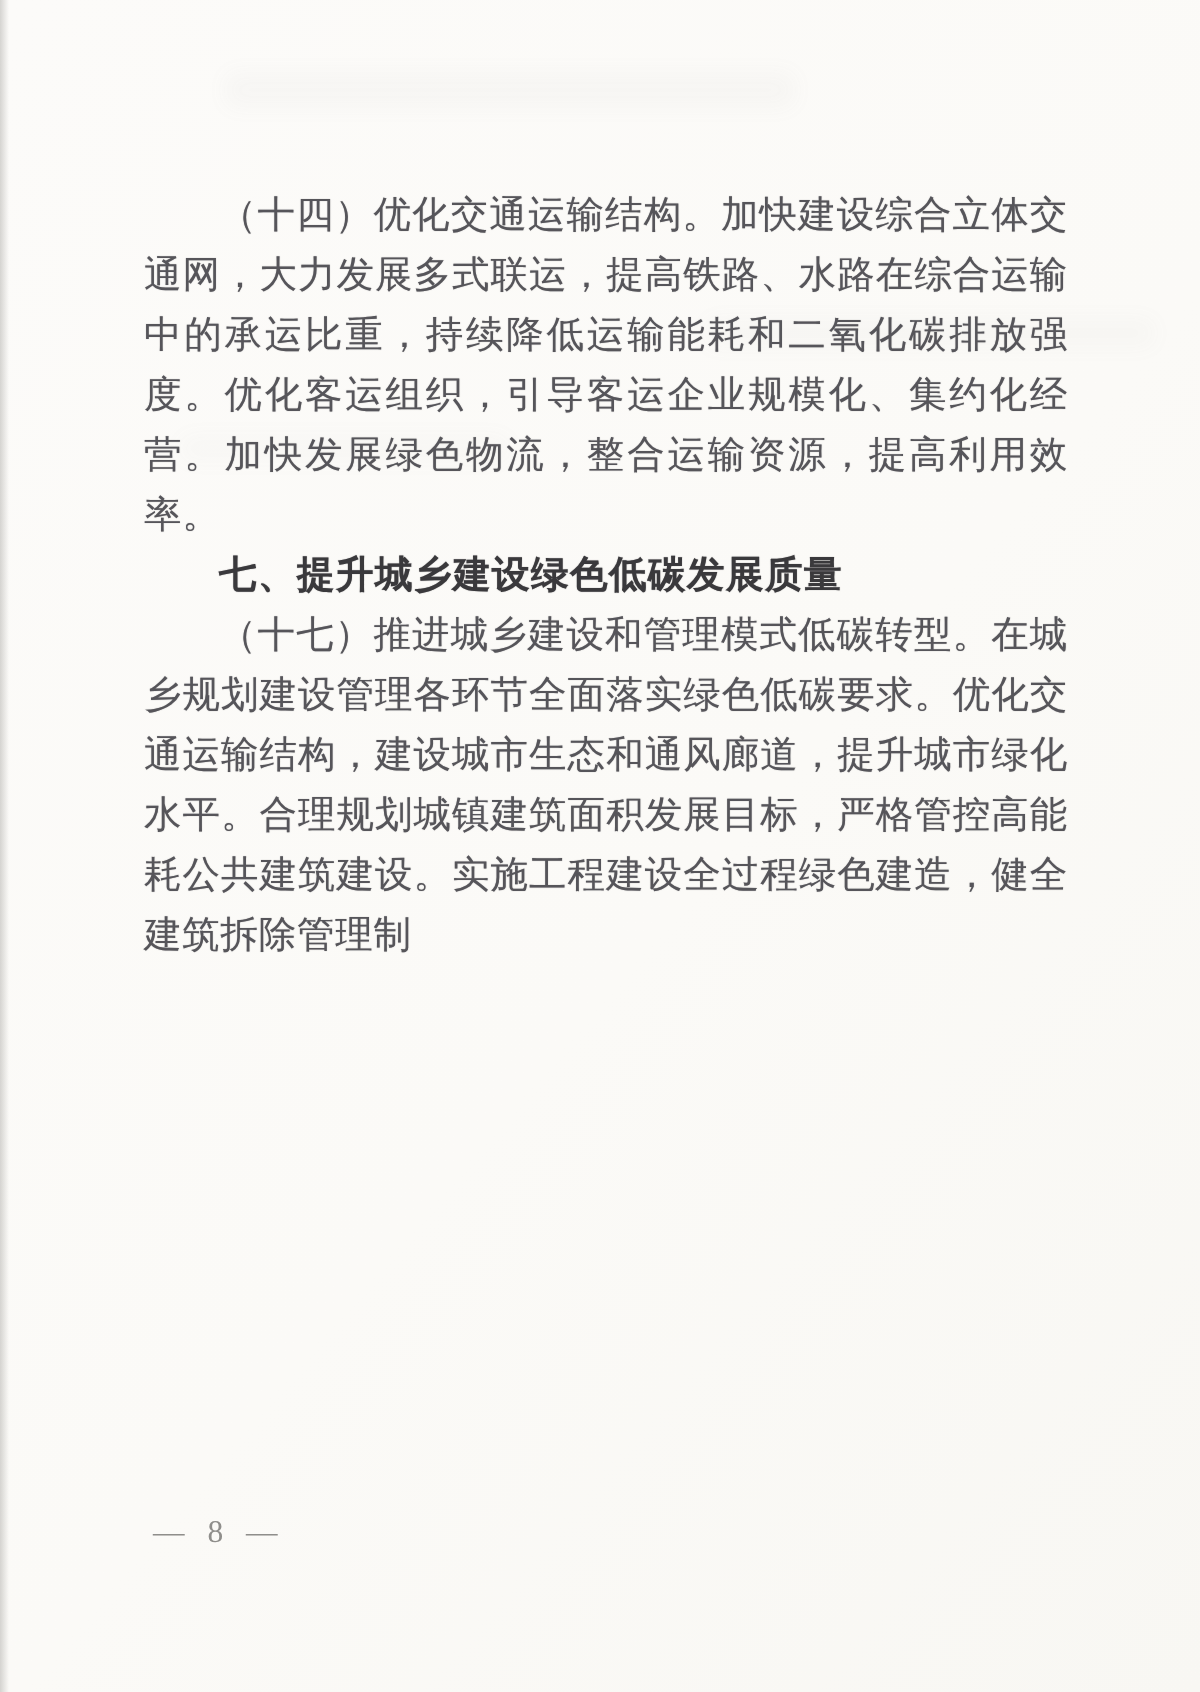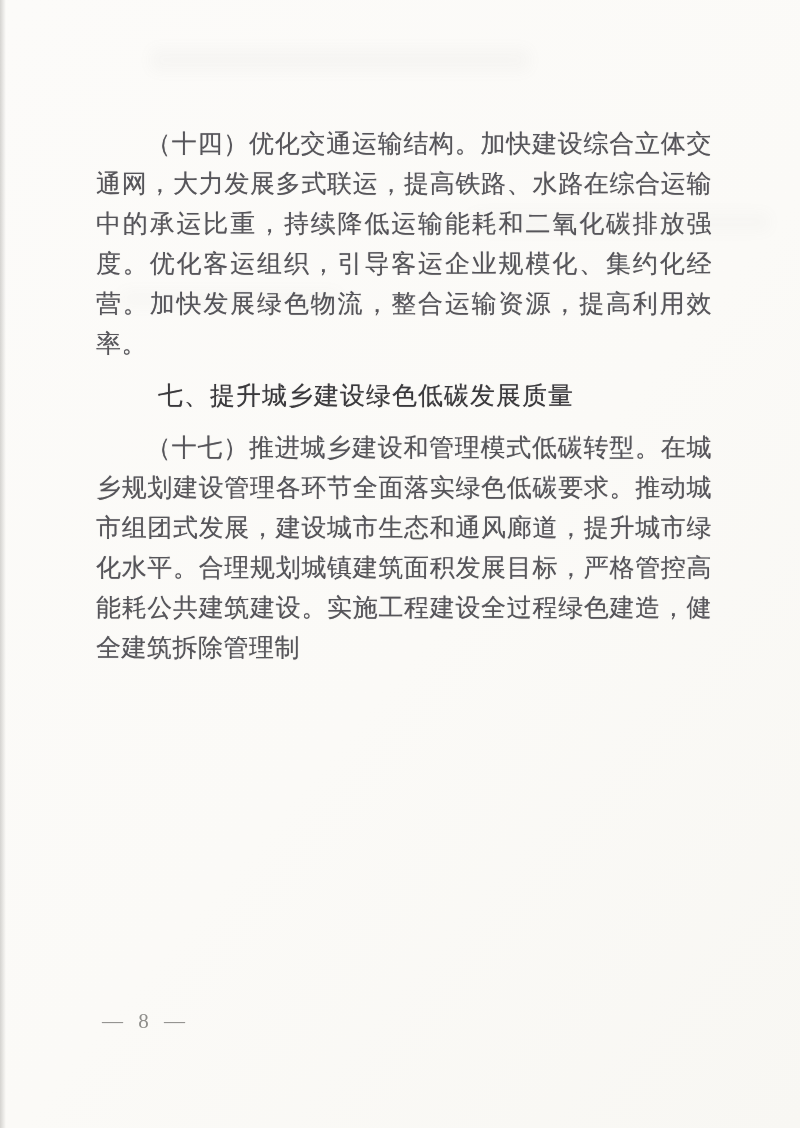--- a/index.html
+++ b/index.html
@@ -52,24 +52,24 @@
     text-align: justify;
     text-justify: inter-character;
     letter-spacing: 0.5px;
   }
   .para {
     margin: 0;
     text-indent: 2em;
     text-shadow: 0 0 0.7px rgba(86,85,90,0.55);
   }
   .heading {
-    margin: 12px;
+    margin: 0;
     font-size: 25px;
     line-height: 40px;
-    font-weight: normal;
+    font-weight: bold;
     text-indent: 2em;
     color: #3a393c;
     letter-spacing: 1px;
     text-shadow: 0 0 0.7px rgba(58,57,60,0.6);
   }
   .page-number {
     position: absolute;
     left: 102px;
     top: 1006px;
     font-size: 21px;
@@ -84,17 +84,17 @@
 
 <div class="page">
   <div class="scan-edge"></div>
   <div class="ghost ghost-1"></div>
   <div class="ghost ghost-2"></div>
   <div class="ghost ghost-3"></div>
 
   <main class="doc-body">
     <p class="para">（十四）优化交通运输结构。加快建设综合立体交通网，大力发展多式联运，提高铁路、水路在综合运输中的承运比重，持续降低运输能耗和二氧化碳排放强度。优化客运组织，引导客运企业规模化、集约化经营。加快发展绿色物流，整合运输资源，提高利用效率。</p>
     <h2 class="heading">七、提升城乡建设绿色低碳发展质量</h2>
-    <p class="para">（十七）推进城乡建设和管理模式低碳转型。在城乡规划建设管理各环节全面落实绿色低碳要求。推动城市组团式发展，建设城市生态和通风廊道，提升城市绿化水平。合理规划城镇建筑面积发展目标，严格管控高能耗公共建筑建设。实施工程建设全过程绿色建造，健全建筑拆除管理制</p>
+    <p class="para">（十七）推进城乡建设和管理模式低碳转型。在城乡规划建设管理各环节全面落实绿色低碳要求。优化交通运输结构，建设城市生态和通风廊道，提升城市绿化水平。合理规划城镇建筑面积发展目标，严格管控高能耗公共建筑建设。实施工程建设全过程绿色建造，健全建筑拆除管理制</p>
   </main>
 
   <div class="page-number">— 8 —</div>
 </div>
 
 </body></html>

